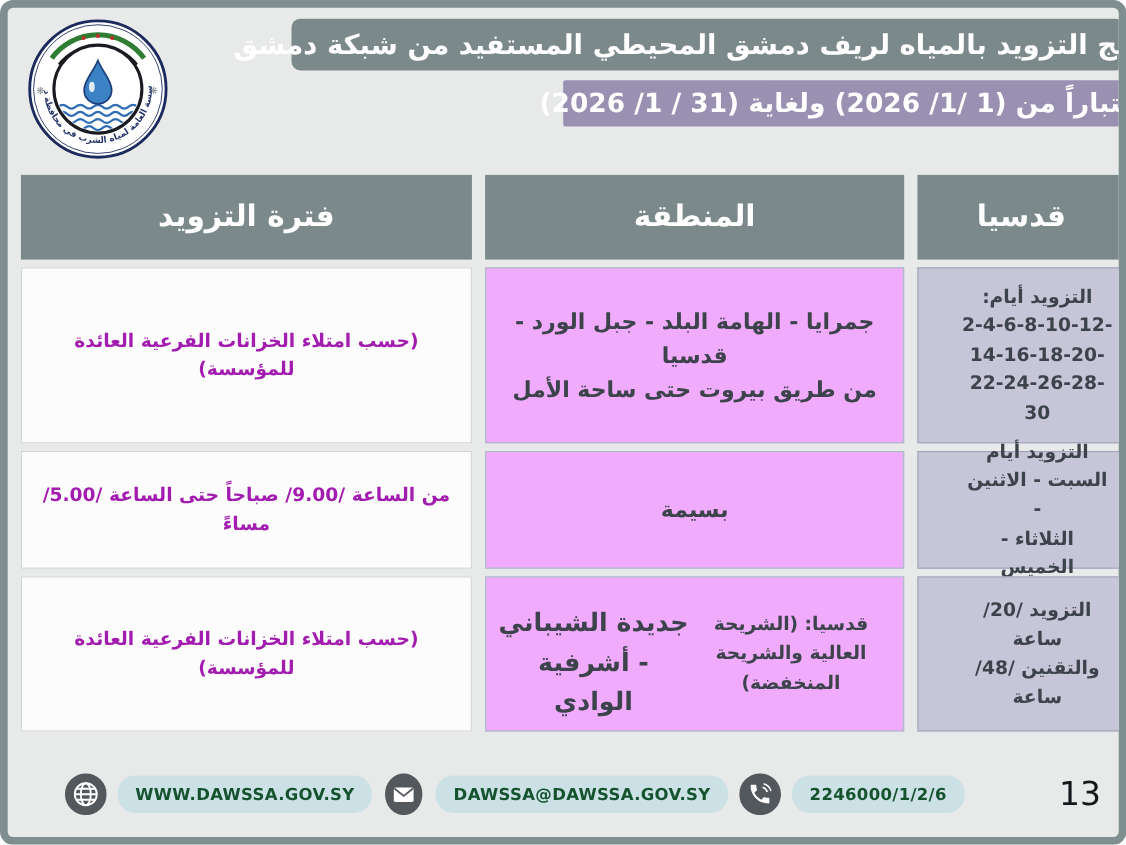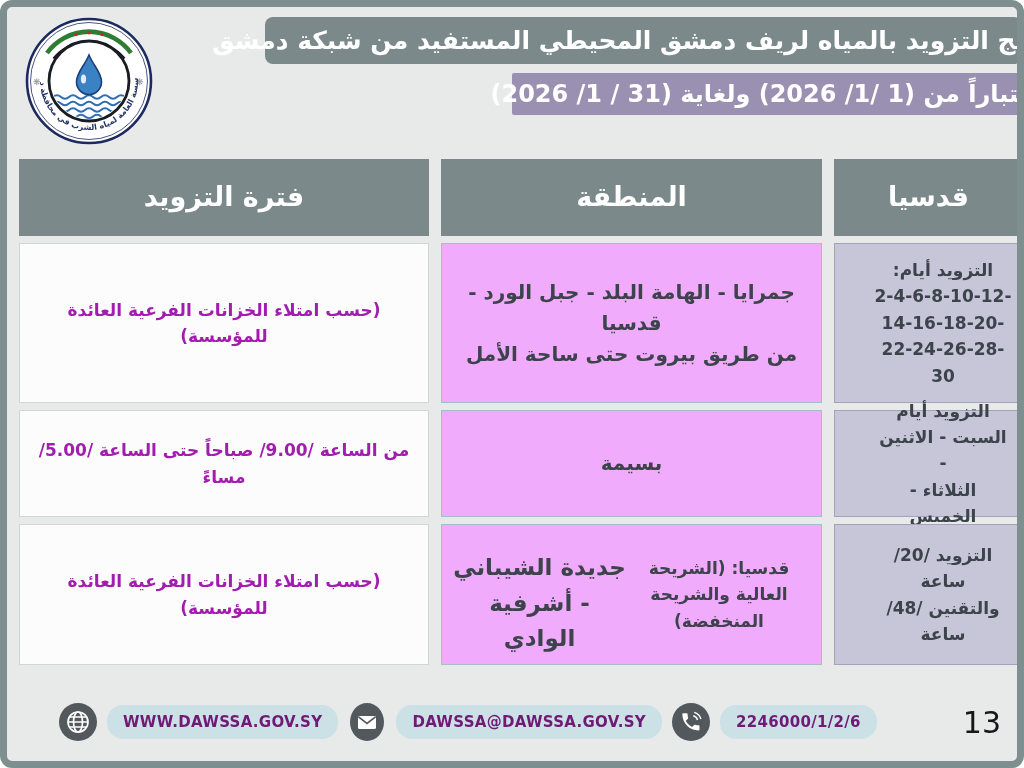--- a/index.html
+++ b/index.html
@@ -65,21 +65,21 @@
   }
   .region .sub { display:block; font-size:17px; }
   .region .big { display:block; font-size:23px; margin-top:18px; }
 
   
   .footer {
     position:absolute; left:0; right:0; bottom:0; height:72px;
     display:flex; align-items:center; padding:0 14px 6px 52px; gap:10px;
   }
   .pill {
-    background:#cce1e6; color:#701a75;
+    background:#cce1e6; color:#14532d;
     font-weight:bold; font-size:15px; letter-spacing:.3px;
     padding:8px 16px; border-radius:16px; white-space:nowrap;
   }
   .cicon { width:38px; height:38px; flex:0 0 auto; }
   .page-num {
     margin-left:auto; color:#15181b; font-size:30px; font-weight:normal;
     padding-right:2px;
   }
 </style>
 </head>

